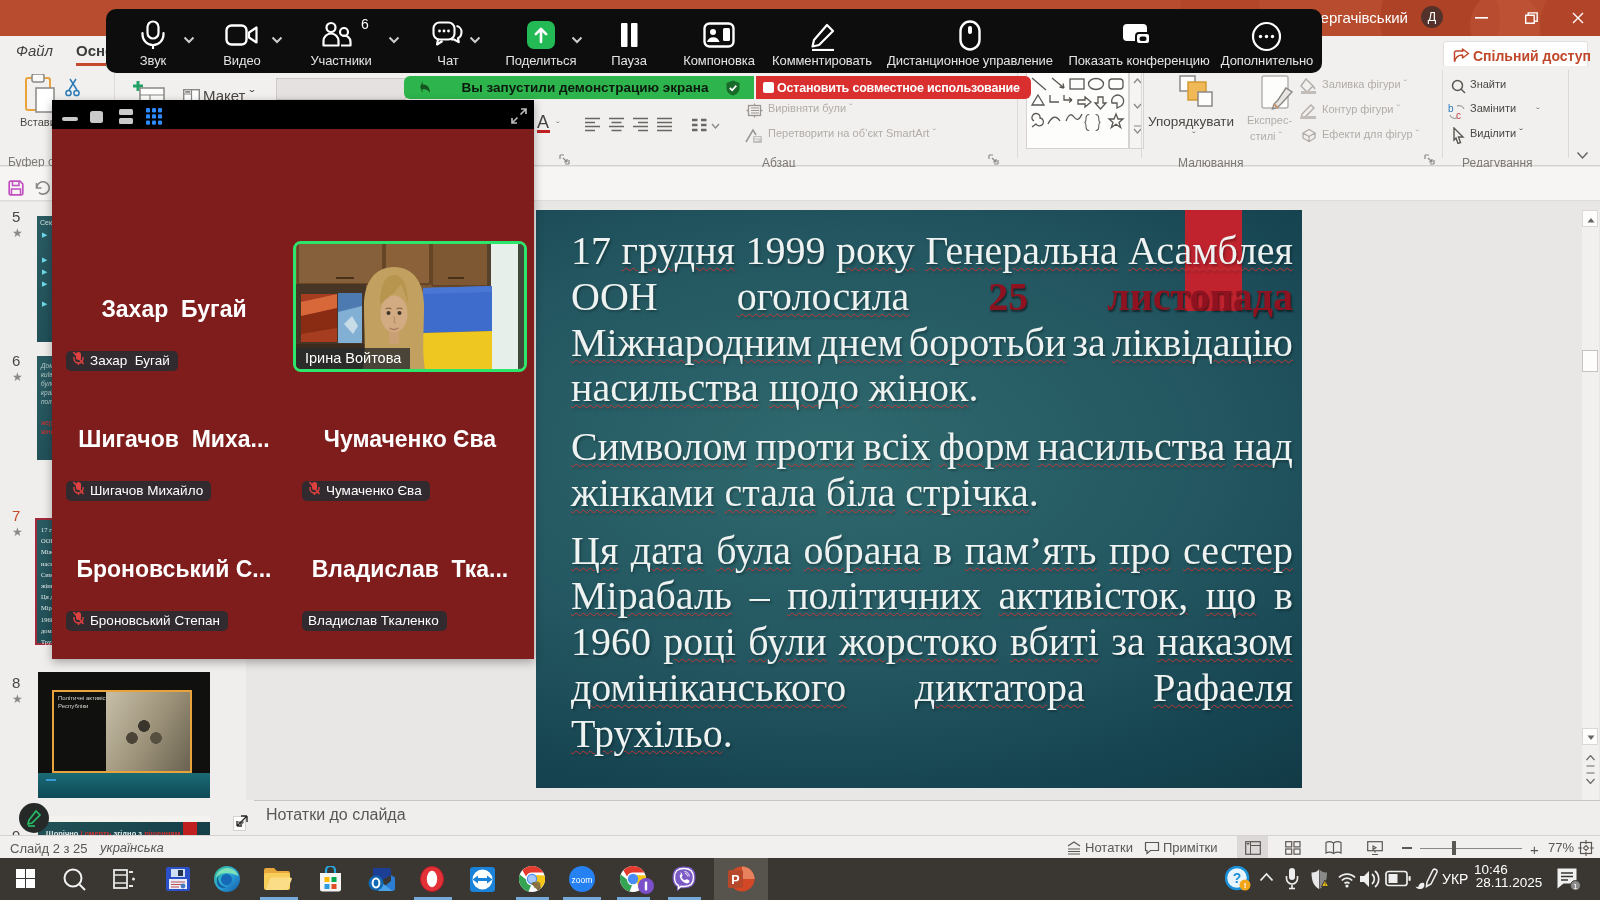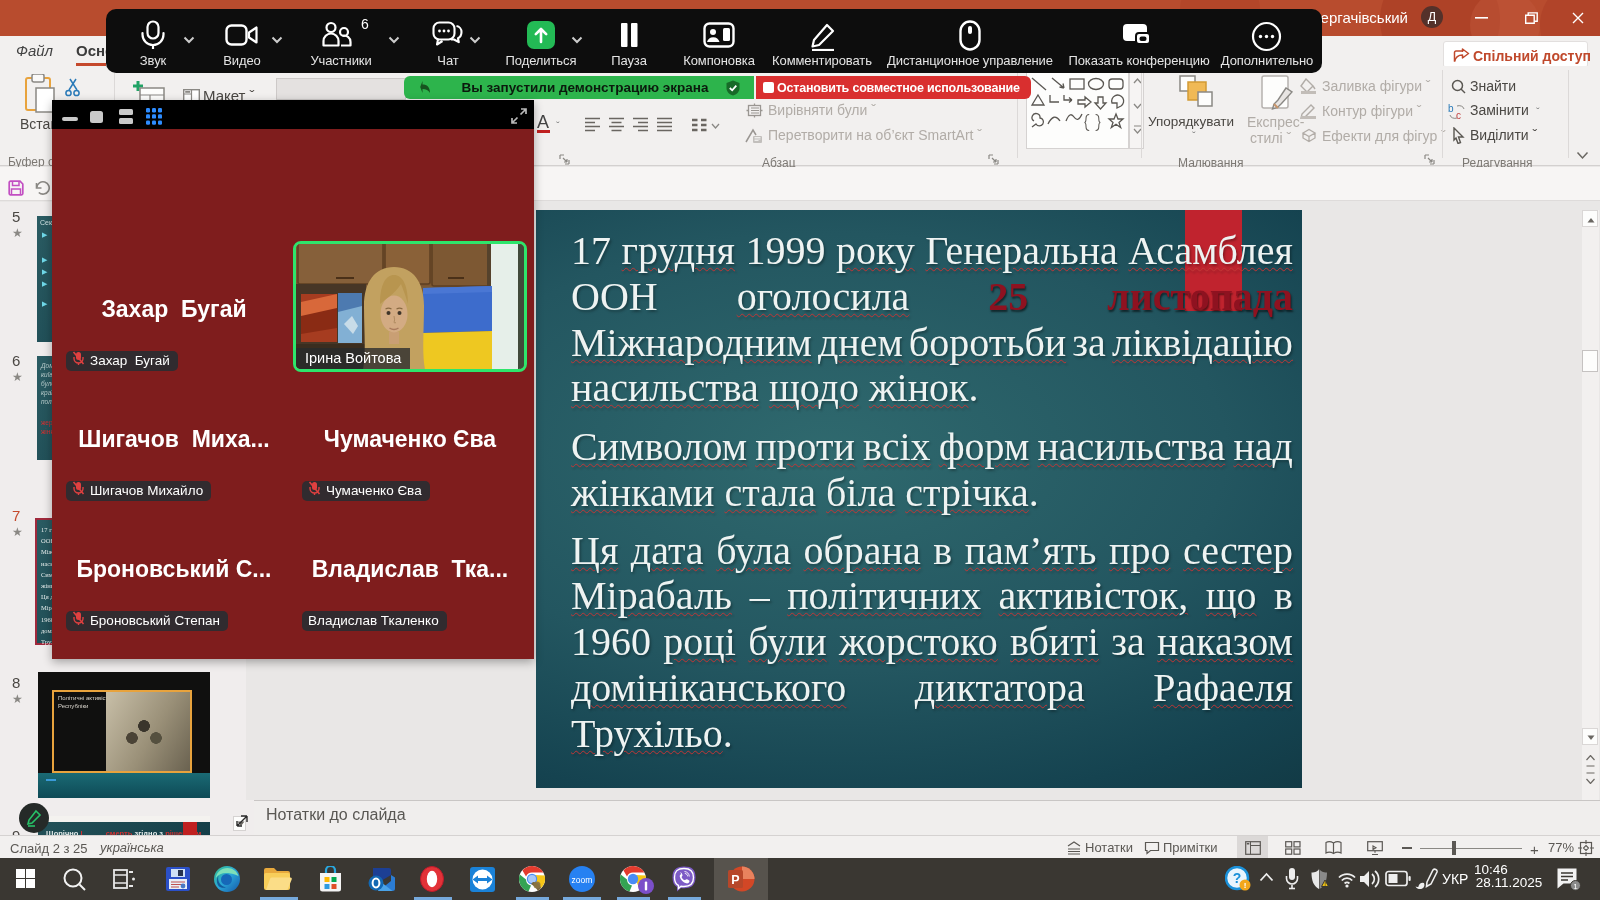--- a/index.html
+++ b/index.html
@@ -14,21 +14,21 @@
   #avatar { position:absolute; left:1421px; top:6px; width:22px; height:22px; border-radius:50%; background:#54312a; color:#fff; font-size:12.5px; text-align:center; line-height:22px; }
 
   
   #tabstrip { left:0; top:36px; width:1600px; height:30px; background:#f2f0ef; }
   #tabstrip .tab { position:absolute; top:6px; font-size:15px; color:#444; }
   #tab-underline { position:absolute; left:76px; top:27px; width:30px; height:3px; background:#c5492c; }
 
   
   #ribbon { left:0; top:66px; width:1600px; height:100px; background:#f2f0ef; border-bottom:1px solid #d3d0cf; }
   .grouplabel { position:absolute; font-size:12px; color:#7c7873; }
-  .ribtext { position:absolute; font-size:14px; color:#4a4743; white-space:nowrap; }
+  .ribtext { position:absolute; font-size:11px; color:#4a4743; white-space:nowrap; }
   .ribtext.dis { color:#b1aca7; }
   .vsep { position:absolute; top:4px; height:88px; width:1px; background:#dcd9d8; }
 
   
   #qat { left:0; top:167px; width:1600px; height:34px; background:#f7f5f4; border-bottom:1px solid #dedbda; }
 
   
   #thumbpanel { left:0; top:202px; width:254px; height:633px; background:#f0eded; }
   #editarea { left:246px; top:202px; width:1354px; height:598px; background:#e9e7e6; }
 
@@ -315,21 +315,21 @@
     <div style="position:absolute; left:20px; top:22px; font-size:6px; line-height:8px; color:#d8d4cc;">Політичні активістки Домініканської<br>Республіки</div>
     <div style="position:absolute; left:68px; top:20px; width:84px; height:79px; background:linear-gradient(120deg,#c8bfa8,#9a9078 55%,#6a6250);">
       <div style="position:absolute; left:8px; top:10px; width:60px; height:60px; background:radial-gradient(circle at 50% 40%, #3a352c 12%, transparent 13%), radial-gradient(circle at 30% 60%, #4a4336 10%, transparent 11%), radial-gradient(circle at 70% 60%, #55503f 10%, transparent 11%);"></div>
     </div>
     <div style="position:absolute; left:0px; top:101px; width:172px; height:25px; background:linear-gradient(180deg,#1a6a74,#0e4a56);"></div>
     <div style="position:absolute; left:8px; top:107px; width:10px; height:2px; background:#3a9ad8;"></div>
   </div>
 
   <div style="position:absolute; left:38px; top:614px; width:172px; height:28px; background:#f4f2ef;">
     <div style="position:absolute; left:0px; top:6px; width:172px; height:22px; background:linear-gradient(135deg,#235158,#143d47);"></div>
-    <div style="position:absolute; left:8px; top:13px; font-size:7.5px; color:#e8eeee; font-weight:bold;">Щорічно <span style="color:#d83030;">|</span> <span style="color:#d83030;margin-left:21px;">смерть</span> згідно з <span style="color:#d83030;">рішенням</span></div>
+    <div style="position:absolute; left:8px; top:13px; font-size:7.5px; color:#e8eeee; font-weight:bold;">Щорічно <span style="color:#d83030;">|</span> <span style="color:#d83030;">смерть</span> згідно з <span style="color:#d83030;">рішенням</span></div>
     <div style="position:absolute; left:145px; top:6px; width:14px; height:16px; background:#c02020;"></div>
   </div>
 
   <div style="position:absolute; left:234px; top:0; width:10px; height:598px; background:#f0eded;"></div>
   <div style="position:absolute; left:233px; top:614px; width:13px; height:15px; background:#fdfdfc; border:1px solid #d5d2d1;">
     <svg style="position:absolute; left:2.5px; top:4px;" width="8" height="6" viewBox="0 0 8 6">
         <path d="M0.5 0.5 L4 5 L7.5 0.5" fill="#6a6762"></path>
       </svg>
   </div>
   <svg style="position:absolute; left:236px; top:613px;" width="12" height="12" viewBox="0 0 12 12">

